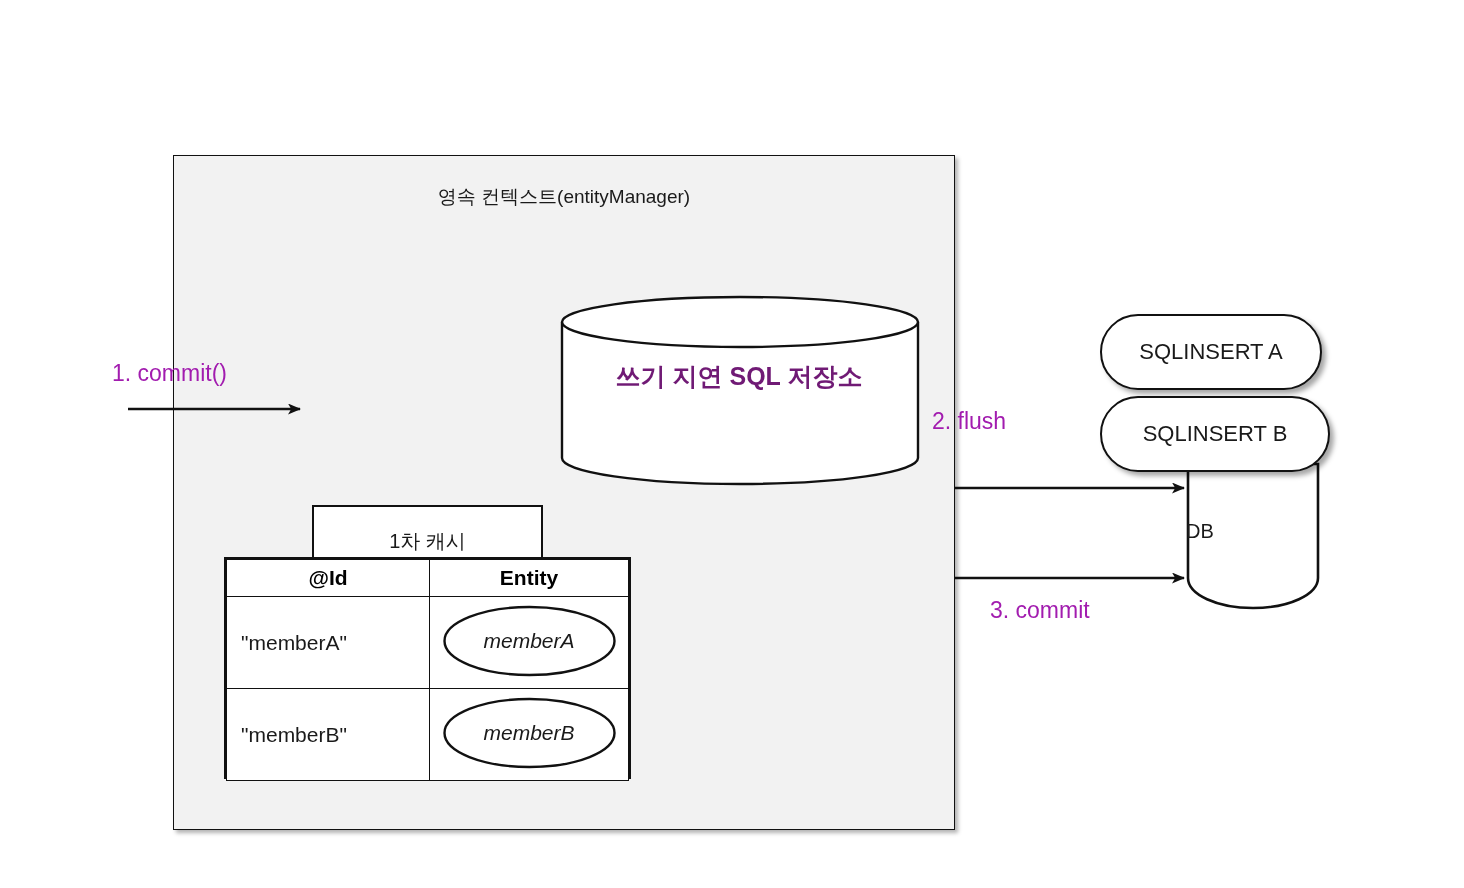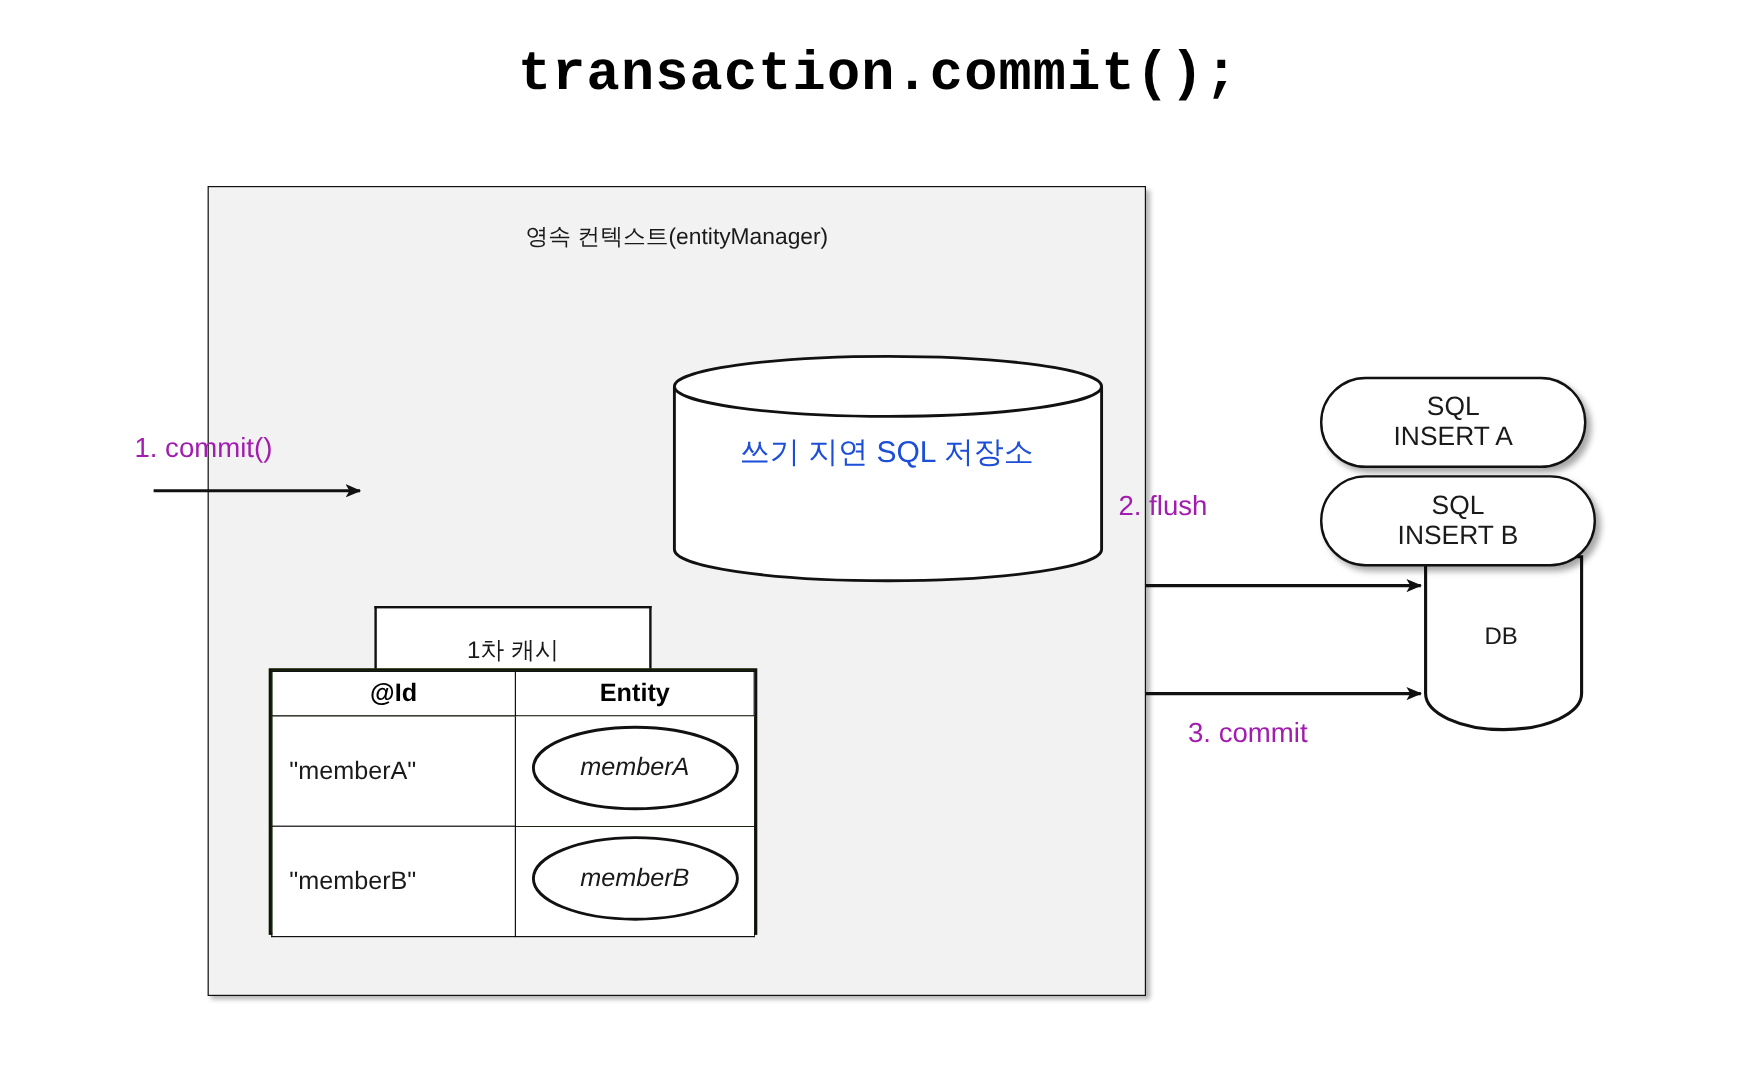--- a/index.html
+++ b/index.html
@@ -69,21 +69,22 @@
     height: 188px;
   }
   .cyl svg { display: block; overflow: visible; }
   .cyl-label {
     position: absolute;
     left: 561px;
     top: 360px;
     width: 356px;
     text-align: center;
     font-size: 25px;
-    color: #1d4ed8;
+    color: #701a75;
+    font-weight: bold;
   }
 
   
   .cache-tab {
     position: absolute;
     left: 312px;
     top: 505px;
     width: 231px;
     height: 70px;
     background: #ffffff;
@@ -179,21 +180,21 @@
   .lbl-flush   { left: 932px; top: 408px; }
   .lbl-commit3 { left: 990px; top: 597px; text-align: right; }
 
   
   .pill {
     position: absolute;
     background: #ffffff;
     border: 2.5px solid #111111;
     box-sizing: border-box;
     display: flex;
-    flex-direction: column;
+    flex-direction: row;
     align-items: center;
     justify-content: center;
     line-height: 1.12;
     font-size: 22px;
     color: #1a1a1a;
     box-shadow: 4px 4px 5px rgba(0,0,0,0.35);
   }
   .pill-a {
     left: 1100px;
     top: 314px;
@@ -219,32 +220,31 @@
     width: 134px;
     height: 150px;
     z-index: 5;
   }
   .dbcyl svg { display: block; overflow: visible; }
   .db-label {
     position: absolute;
     left: 1186px;
     top: 520px;
     width: 130px;
-    text-align: center;
+    text-align: left;
     font-size: 20px;
     color: #1a1a1a;
     z-index: 6;
   }
 </style>
 </head>
 <body>
 
 <div id="stage">
 
-  <div class="title">transaction.commit();</div>
 
   <div class="pc-panel"></div>
   <div class="pc-title">영속 컨텍스트(entityManager)</div>
 
   <div class="cyl">
     <svg width="358" height="188" viewBox="0 0 358 188">
       <path d="M1,26 L1,162 A178,26 0 0 0 357,162 L357,26" fill="#ffffff" stroke="#111111" stroke-width="2.4"></path>
       <ellipse cx="179" cy="26" rx="178" ry="25" fill="#ffffff" stroke="#111111" stroke-width="2.4"></ellipse>
     </svg>
   </div>

